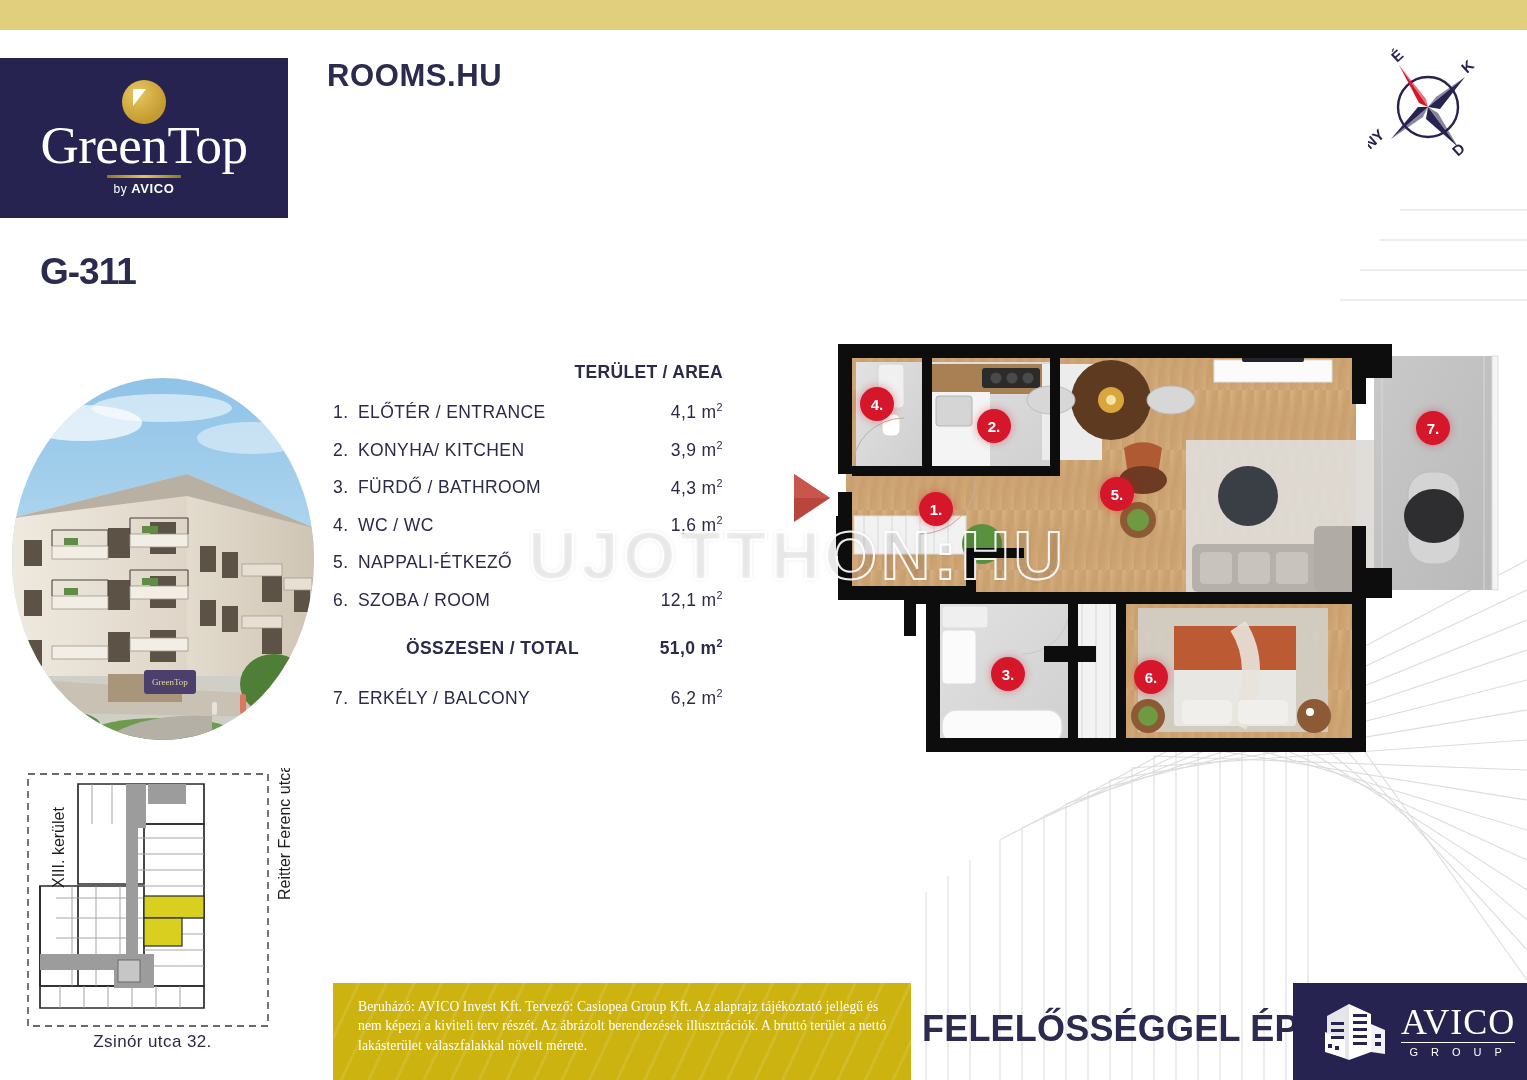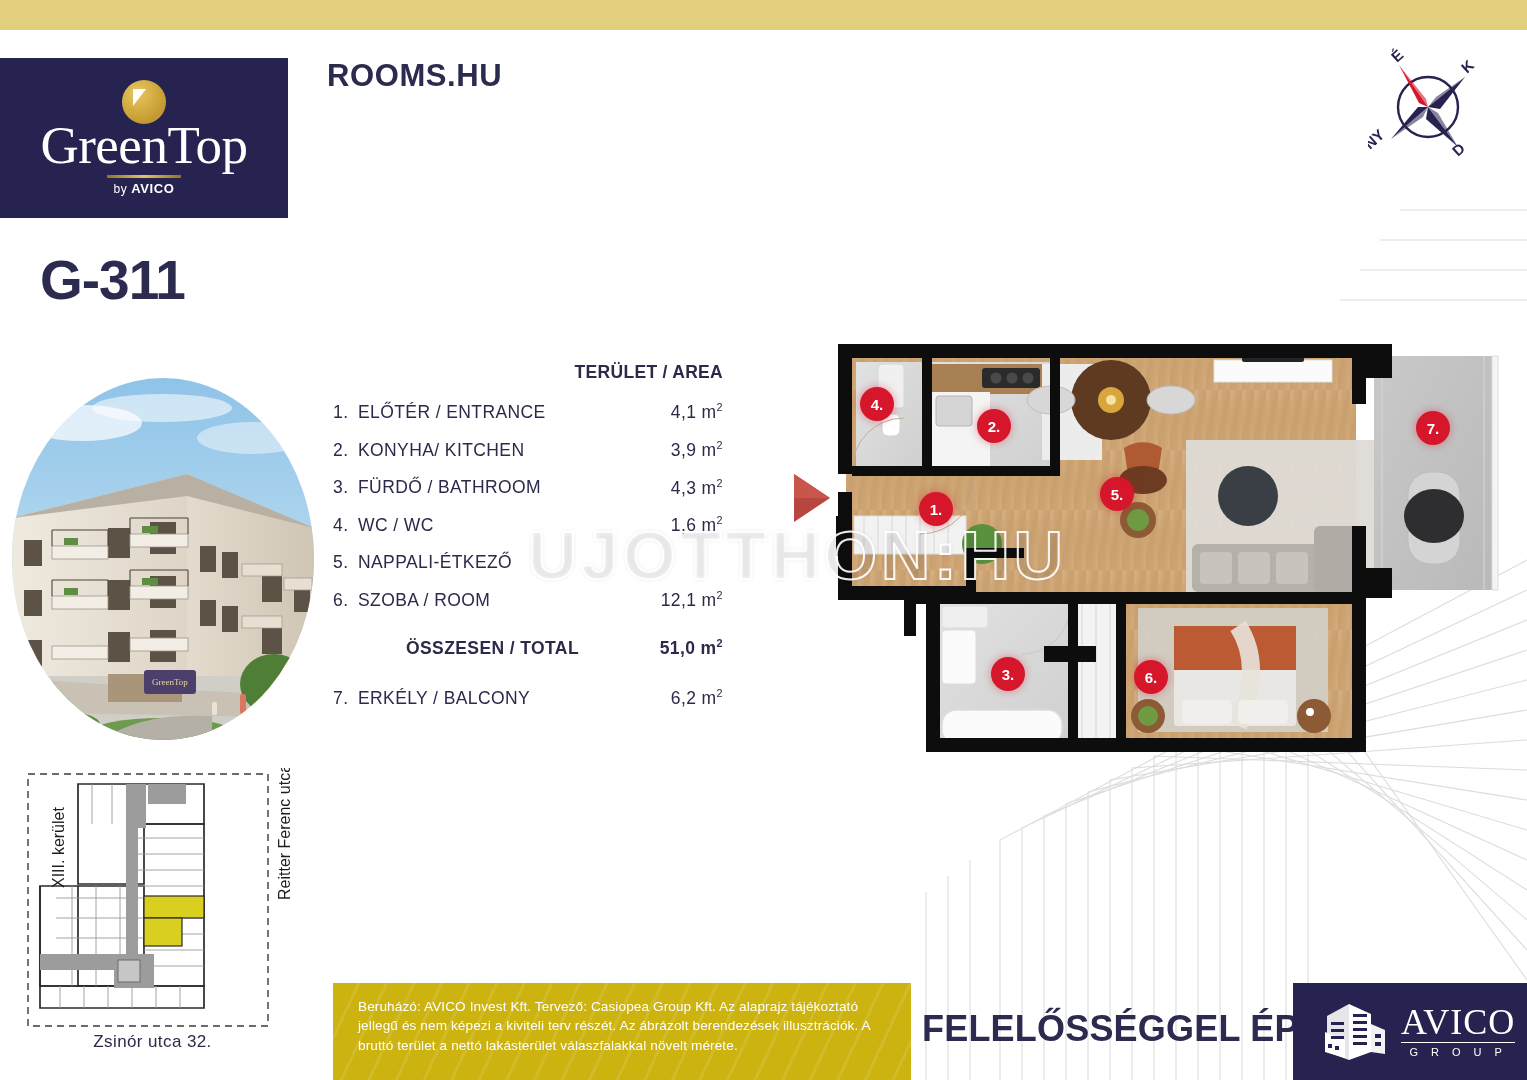--- a/index.html
+++ b/index.html
@@ -91,21 +91,21 @@
 
   #compass { position: absolute; left: 1368px; top: 47px; z-index: 6; }
 
   
   #unit-title {
     position: absolute;
     left: 40px; top: 253px;
     z-index: 6;
   }
   #unit-code {
-    font-size: 55px;
+    font-size: 37px;
     font-weight: bold;
     letter-spacing: -1px;
     line-height: 1;
     color: #2b2a4f;
   }
   #unit-floor {
     font-size: 40px;
     font-weight: bold;
     letter-spacing: -0.5px;
     line-height: 1.15;
@@ -213,20 +213,21 @@
   }
 
   
   #footer-band {
     position: absolute;
     left: 333px; top: 983px;
     width: 578px; height: 97px;
     background: #ccb310;
     overflow: hidden;
     z-index: 8;
+    font-family: Liberation Serif, serif;
   }
   #footer-band .stripes {
     position: absolute; inset: 0;
     background: repeating-linear-gradient(
       115deg,
       rgba(255,255,255,0.00) 0px,
       rgba(255,255,255,0.00) 22px,
       rgba(255,255,255,0.10) 22px,
       rgba(255,255,255,0.10) 25px);
   }

